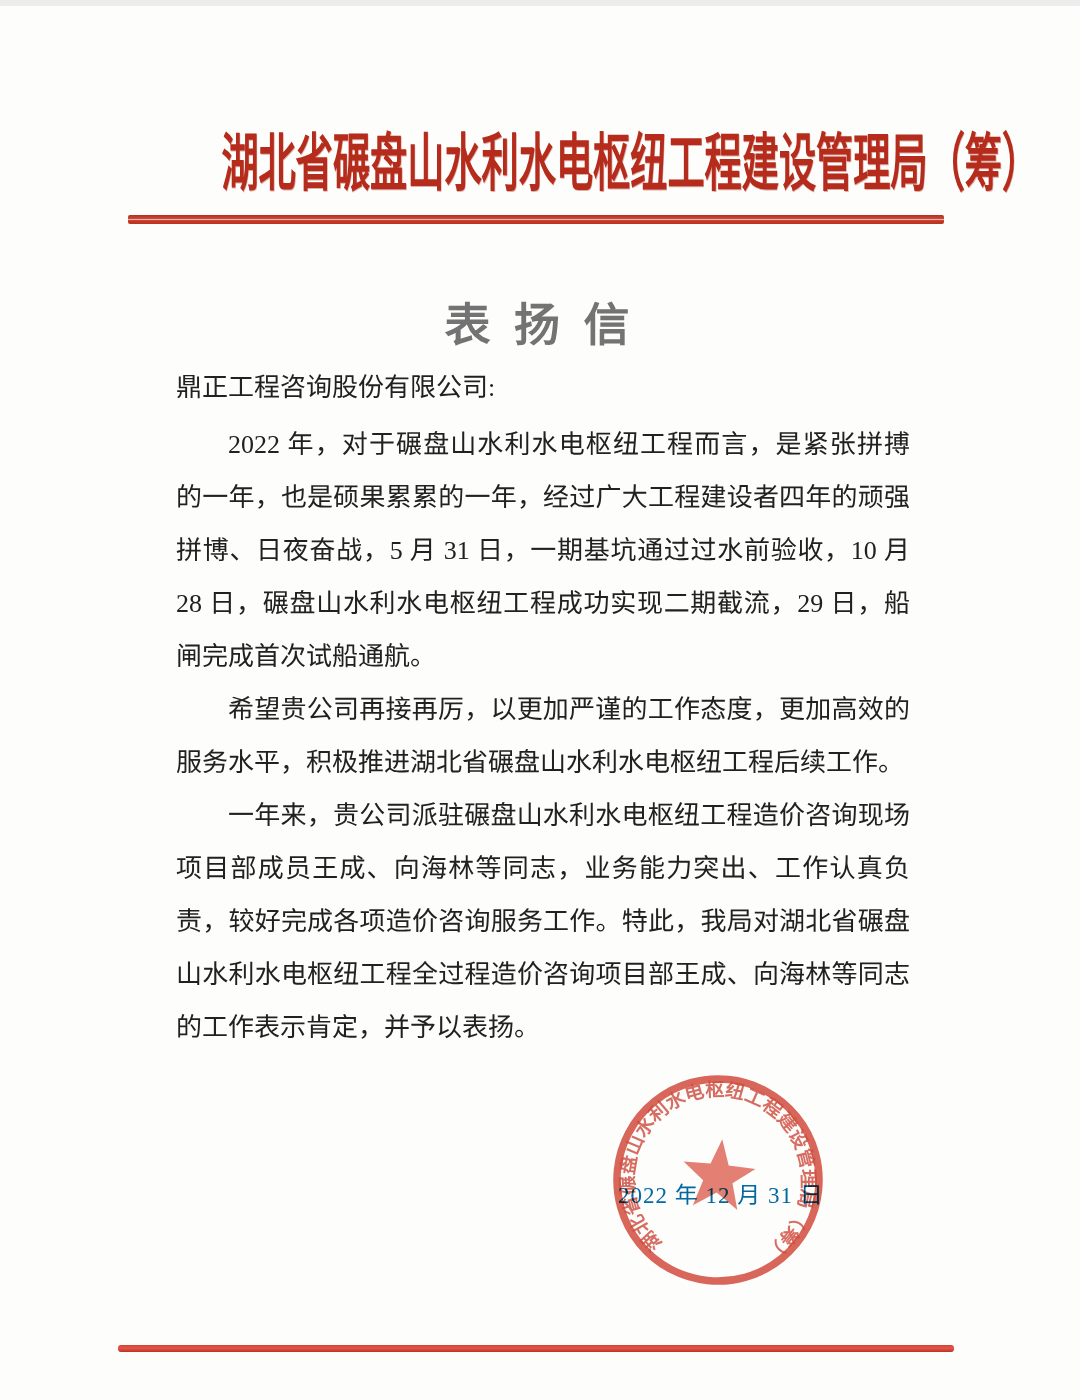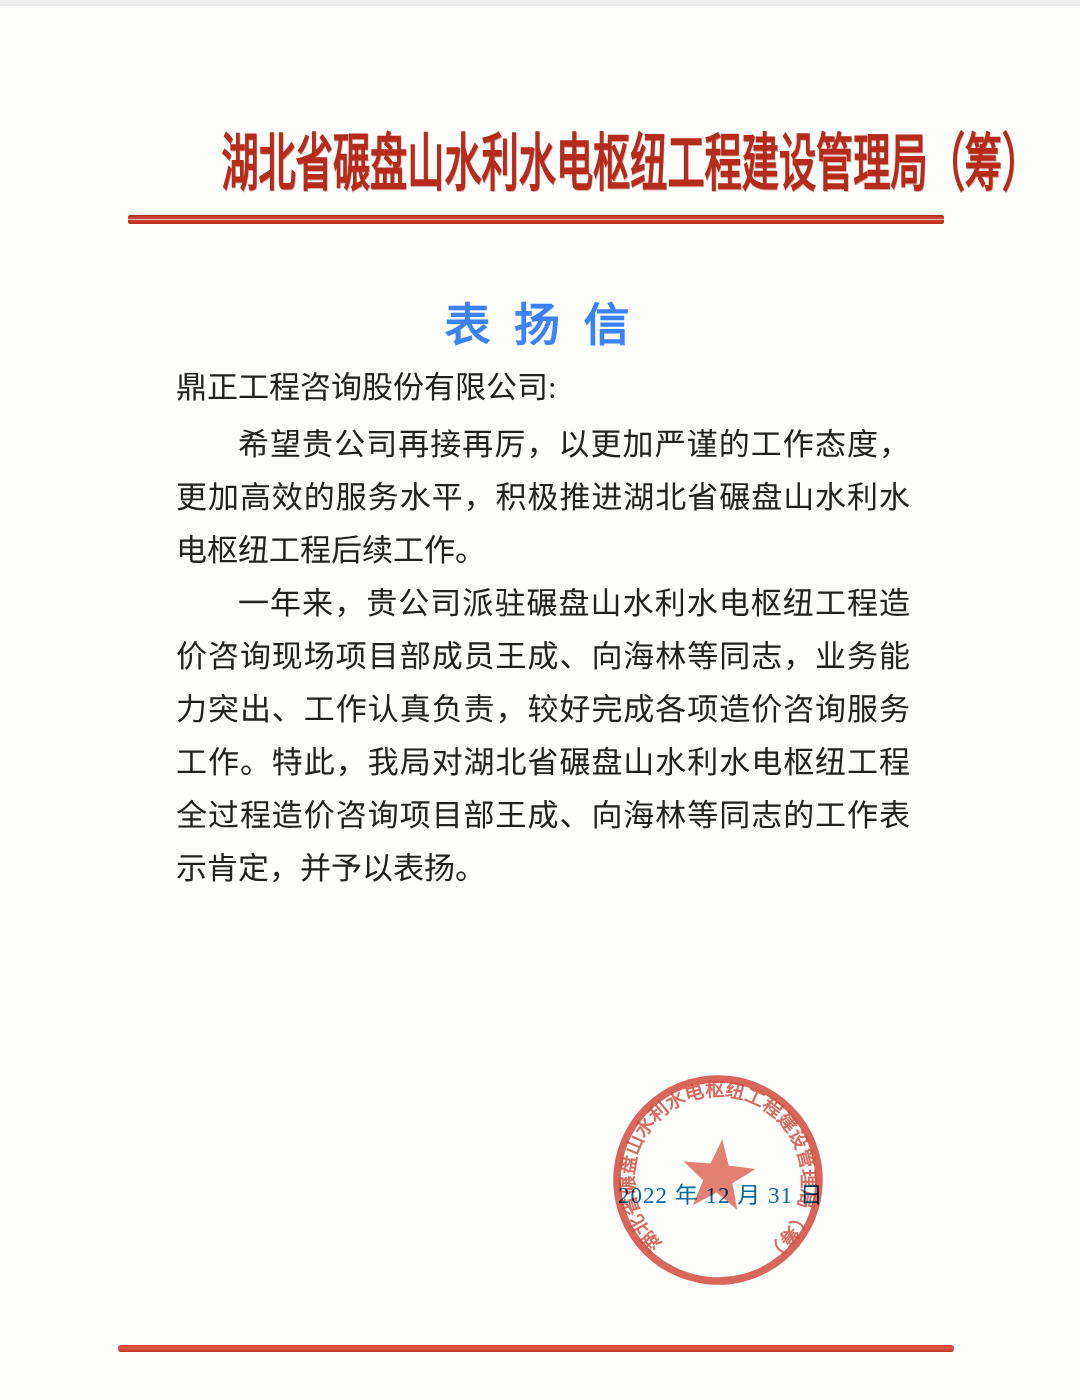--- a/index.html
+++ b/index.html
@@ -54,31 +54,31 @@
   }
   
   .letter-title {
     position: absolute;
     top: 288px;
     left: 0;
     width: 100%;
     text-align: center;
     font-size: 46px;
     font-weight: bold;
-    color: #3b82f6;
+    color: #737373;
     letter-spacing: 6px;
     margin: 0;
   }
   
   .letter-body {
     position: absolute;
     top: 361px;
     left: 176px;
     width: 734px;
-    font-size: 31px;
+    font-size: 26px;
     line-height: 53px;
     color: #212121;
     text-align: justify;
   }
   .salutation {
     margin: 0 0 4px 0;
     white-space: nowrap;
   }
   .para {
     margin: 0;
@@ -139,20 +139,21 @@
   <div class="scan-top-edge"></div>
 
   <div class="org-header">湖北省碾盘山水利水电枢纽工程建设管理局（筹）</div>
 
   <div class="header-rule"></div>
 
   <h1 class="letter-title">表 扬 信</h1>
 
   <div class="letter-body">
     <p class="salutation">鼎正工程咨询股份有限公司:</p>
+    <p class="para">2022 年，对于碾盘山水利水电枢纽工程而言，是紧张拼搏的一年，也是硕果累累的一年，经过广大工程建设者四年的顽强拼博、日夜奋战，5 月 31 日，一期基坑通过过水前验收，10 月 28 日，碾盘山水利水电枢纽工程成功实现二期截流，29 日，船闸完成首次试船通航。</p>
     <p class="para">希望贵公司再接再厉，以更加严谨的工作态度，更加高效的服务水平，积极推进湖北省碾盘山水利水电枢纽工程后续工作。</p>
     <p class="para">一年来，贵公司派驻碾盘山水利水电枢纽工程造价咨询现场项目部成员王成、向海林等同志，业务能力突出、工作认真负责，较好完成各项造价咨询服务工作。特此，我局对湖北省碾盘山水利水电枢纽工程全过程造价咨询项目部王成、向海林等同志的工作表示肯定，并予以表扬。</p>
   </div>
 
 
   <div class="letter-date">2022 年 12 月 31 日</div>
 
   <svg class="stamp" viewBox="0 0 212 212" aria-hidden="true">
     <circle cx="106" cy="106" r="101" fill="none" stroke="#cc3322" stroke-opacity="0.85" stroke-width="7.5"></circle>
     <path d="M106 65 L115.11 90.46 L142.14 91.26 L120.74 107.79 L128.34 133.74 L106 118.5 L83.66 133.74 L91.26 107.79 L69.86 91.26 L96.89 90.46 Z" fill="#d8402e" fill-opacity="0.75"></path>

